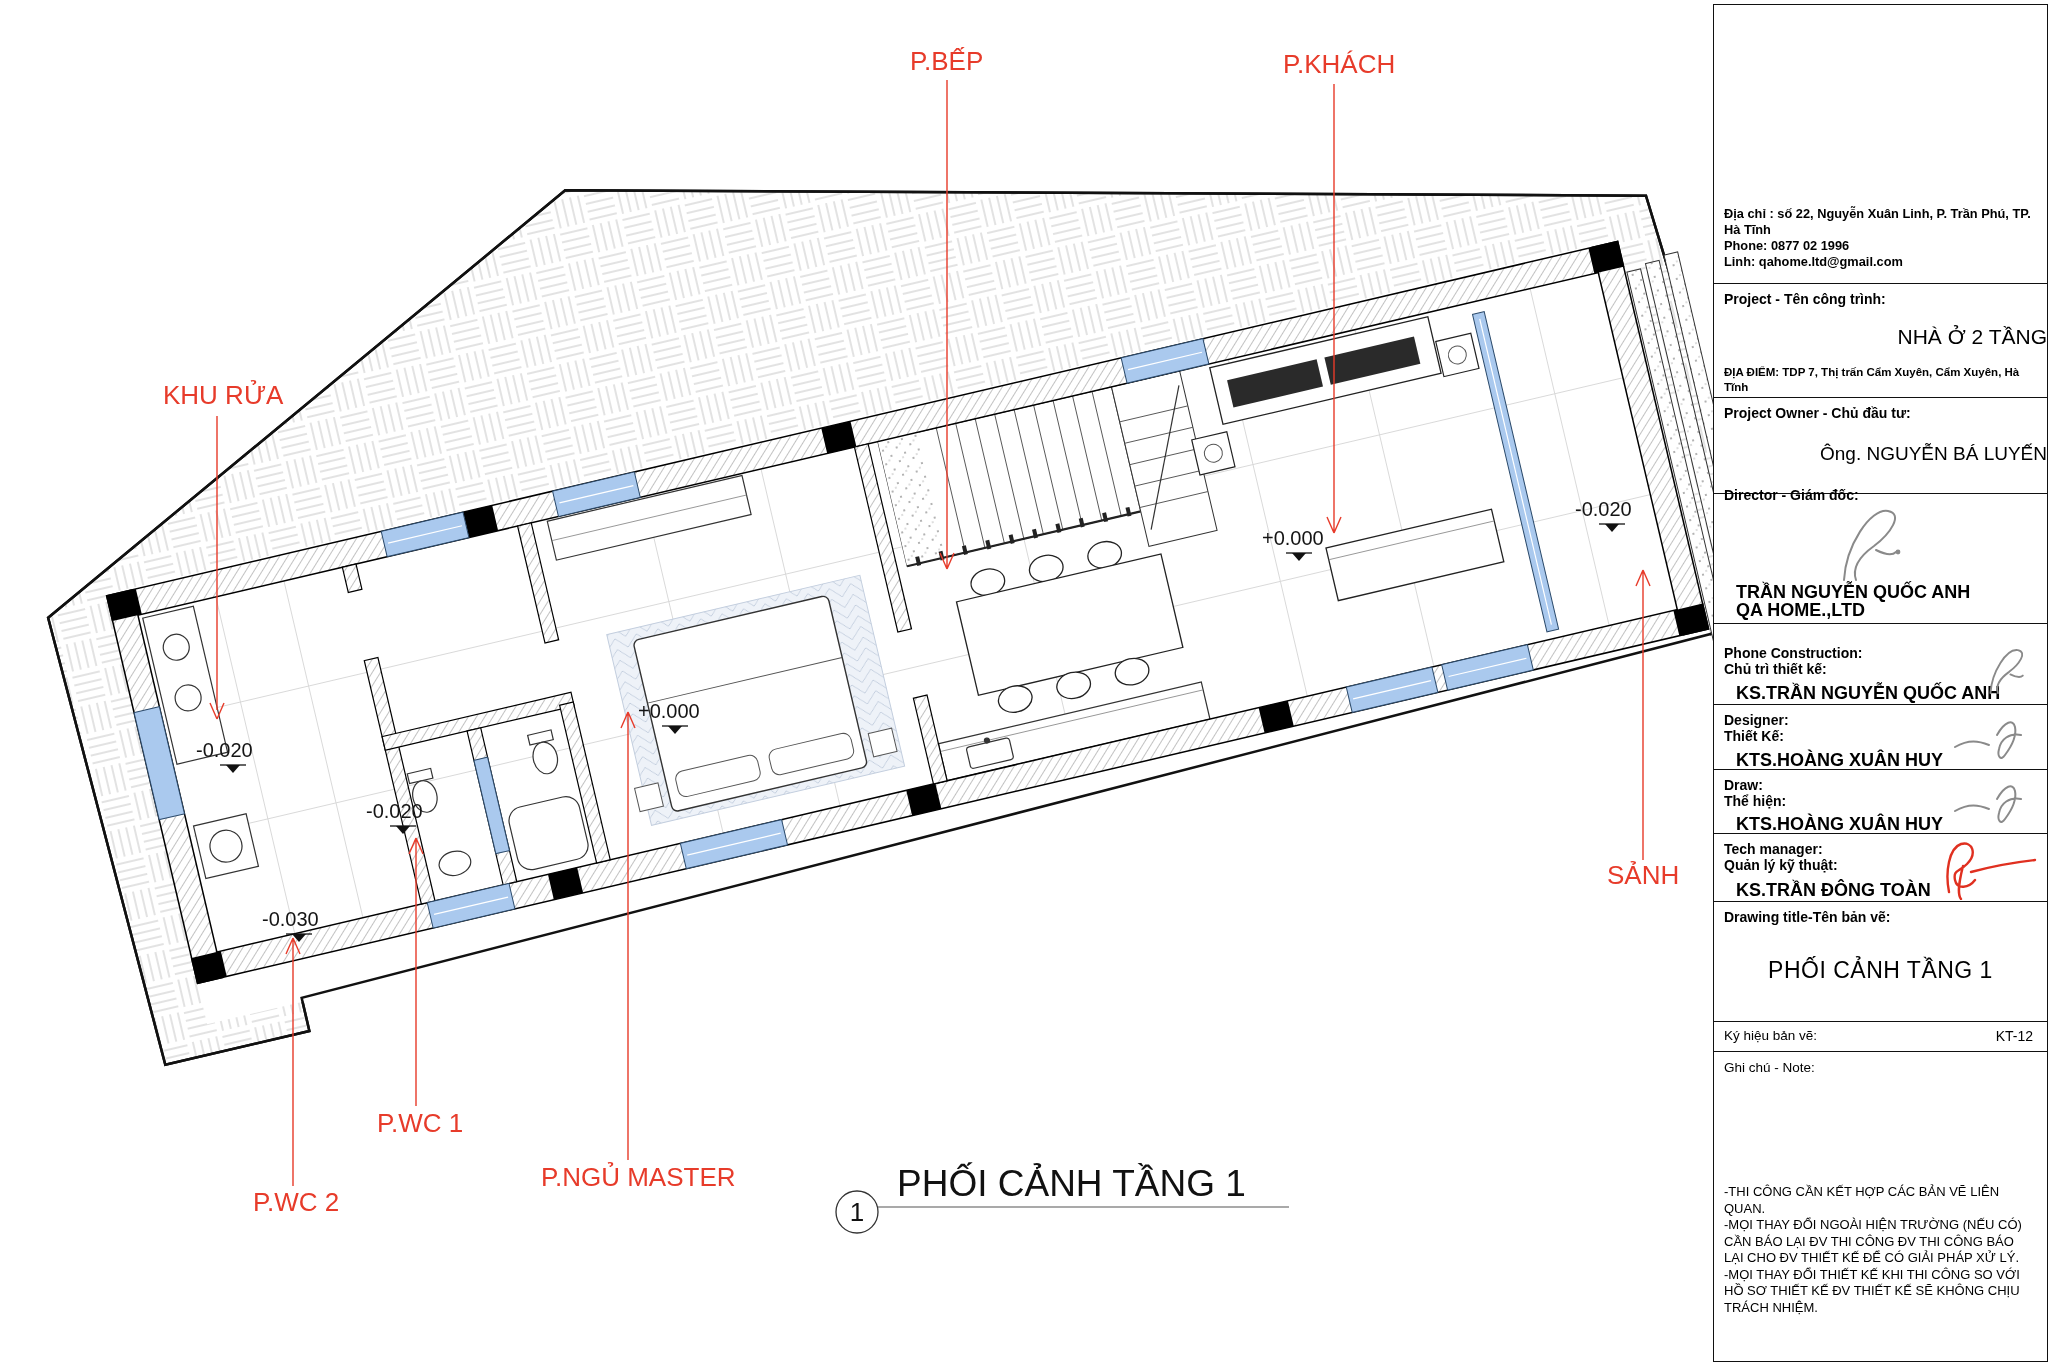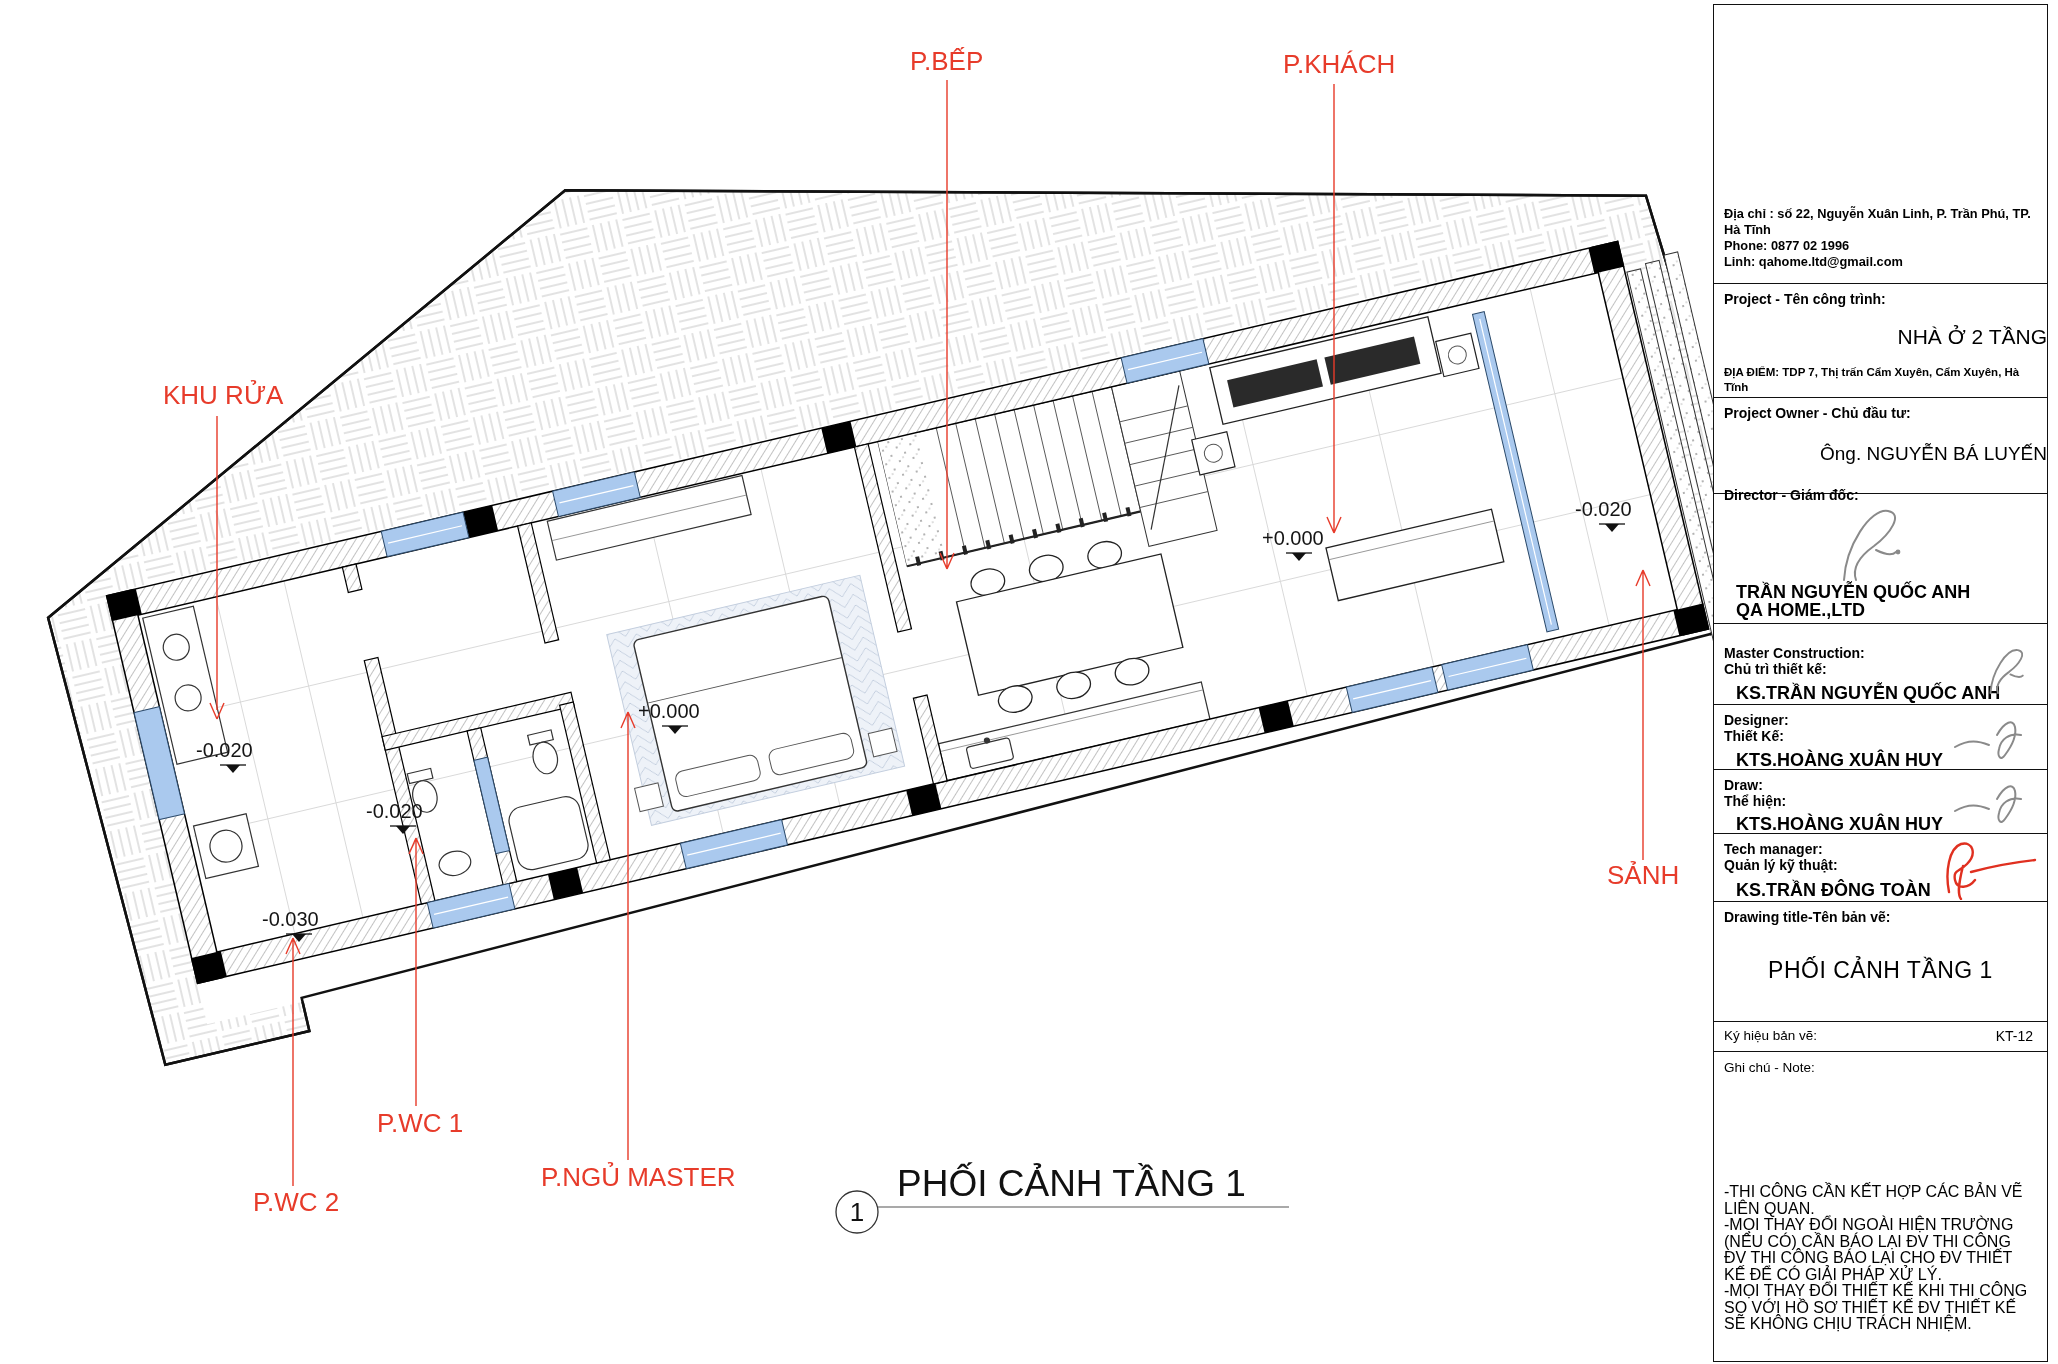--- a/index.html
+++ b/index.html
@@ -21,21 +21,21 @@
   .center{text-align:center;}
   .company{font-size:13.5px;font-weight:bold;line-height:17px;margin-top:2px;}
   .mst{font-size:13px;font-weight:bold;margin-top:3px;}
   .contact{font-size:12.8px;font-weight:bold;line-height:16px;padding:8px 10px 0 10px;}
   .bigname{font-size:21px;font-weight:normal;text-align:right;}
   .midname{font-size:18px;font-weight:bold;padding-left:22px;}
   .sig{position:absolute;}
   .loc{font-size:11.5px;font-weight:bold;line-height:15px;padding:0 10px;}
   .dtitle{font-size:23px;text-align:center;letter-spacing:.5px;}
   .code{font-size:14px;}
-  .notes{font-size:16px;line-height:16.5px;padding:0 10px;}
+  .notes{font-size:13px;line-height:16.5px;padding:0 10px;}
   .notes div{margin:0;}
 </style>
 </head>
 <body>
 
 <div id="sheet">
 
 <svg id="plan-svg" width="1713" height="1364" viewBox="0 0 1713 1364">
   <defs>
     <pattern id="basket" width="64" height="64" patternUnits="userSpaceOnUse">
@@ -305,21 +305,21 @@
     <div class="lab labpad">Director - Giám đốc:</div>
     <svg class="sig" style="left:118px;top:22px;" width="90" height="82" viewBox="0 0 90 82">
       <path d="M12,78 C14,44 38,6 56,9 C72,12 58,32 42,44 C28,54 20,66 24,78 M44,48 C52,52 60,54 64,50" fill="none" stroke="#8a8a8a" stroke-width="2" stroke-linecap="round"></path>
       <circle cx="66" cy="50" r="2.4" fill="#8a8a8a"></circle>
     </svg>
     <div class="midname" style="position:absolute;left:0;top:102px;">TRẦN NGUYỄN QUỐC ANH</div>
     <div class="midname" style="position:absolute;left:0;top:120px;">QA HOME.,LTD</div>
   </div>
 
   <div class="tb-sec" style="top:633px;height:67px;">
-    <div class="lab labpad">Master Construction:</div>
+    <div class="lab labpad">Phone Construction:</div>
     <div class="lab" style="padding:0 10px;">Chủ trì thiết kế:</div>
     <div class="midname" style="margin-top:6px;">KS.TRẦN NGUYỄN QUỐC ANH</div>
     <svg class="sig" style="right:8px;top:2px;" width="56" height="60" viewBox="0 0 90 82">
       <path d="M12,78 C14,44 38,6 56,9 C72,12 58,32 42,44 C28,54 20,66 24,78 M44,48 C52,52 60,54 64,50" fill="none" stroke="#8a8a8a" stroke-width="3" stroke-linecap="round"></path>
     </svg>
   </div>
 
   <div class="tb-sec" style="top:700px;height:65px;">
     <div class="lab labpad">Designer:</div>
     <div class="lab" style="padding:0 10px;">Thiết Kế:</div>

